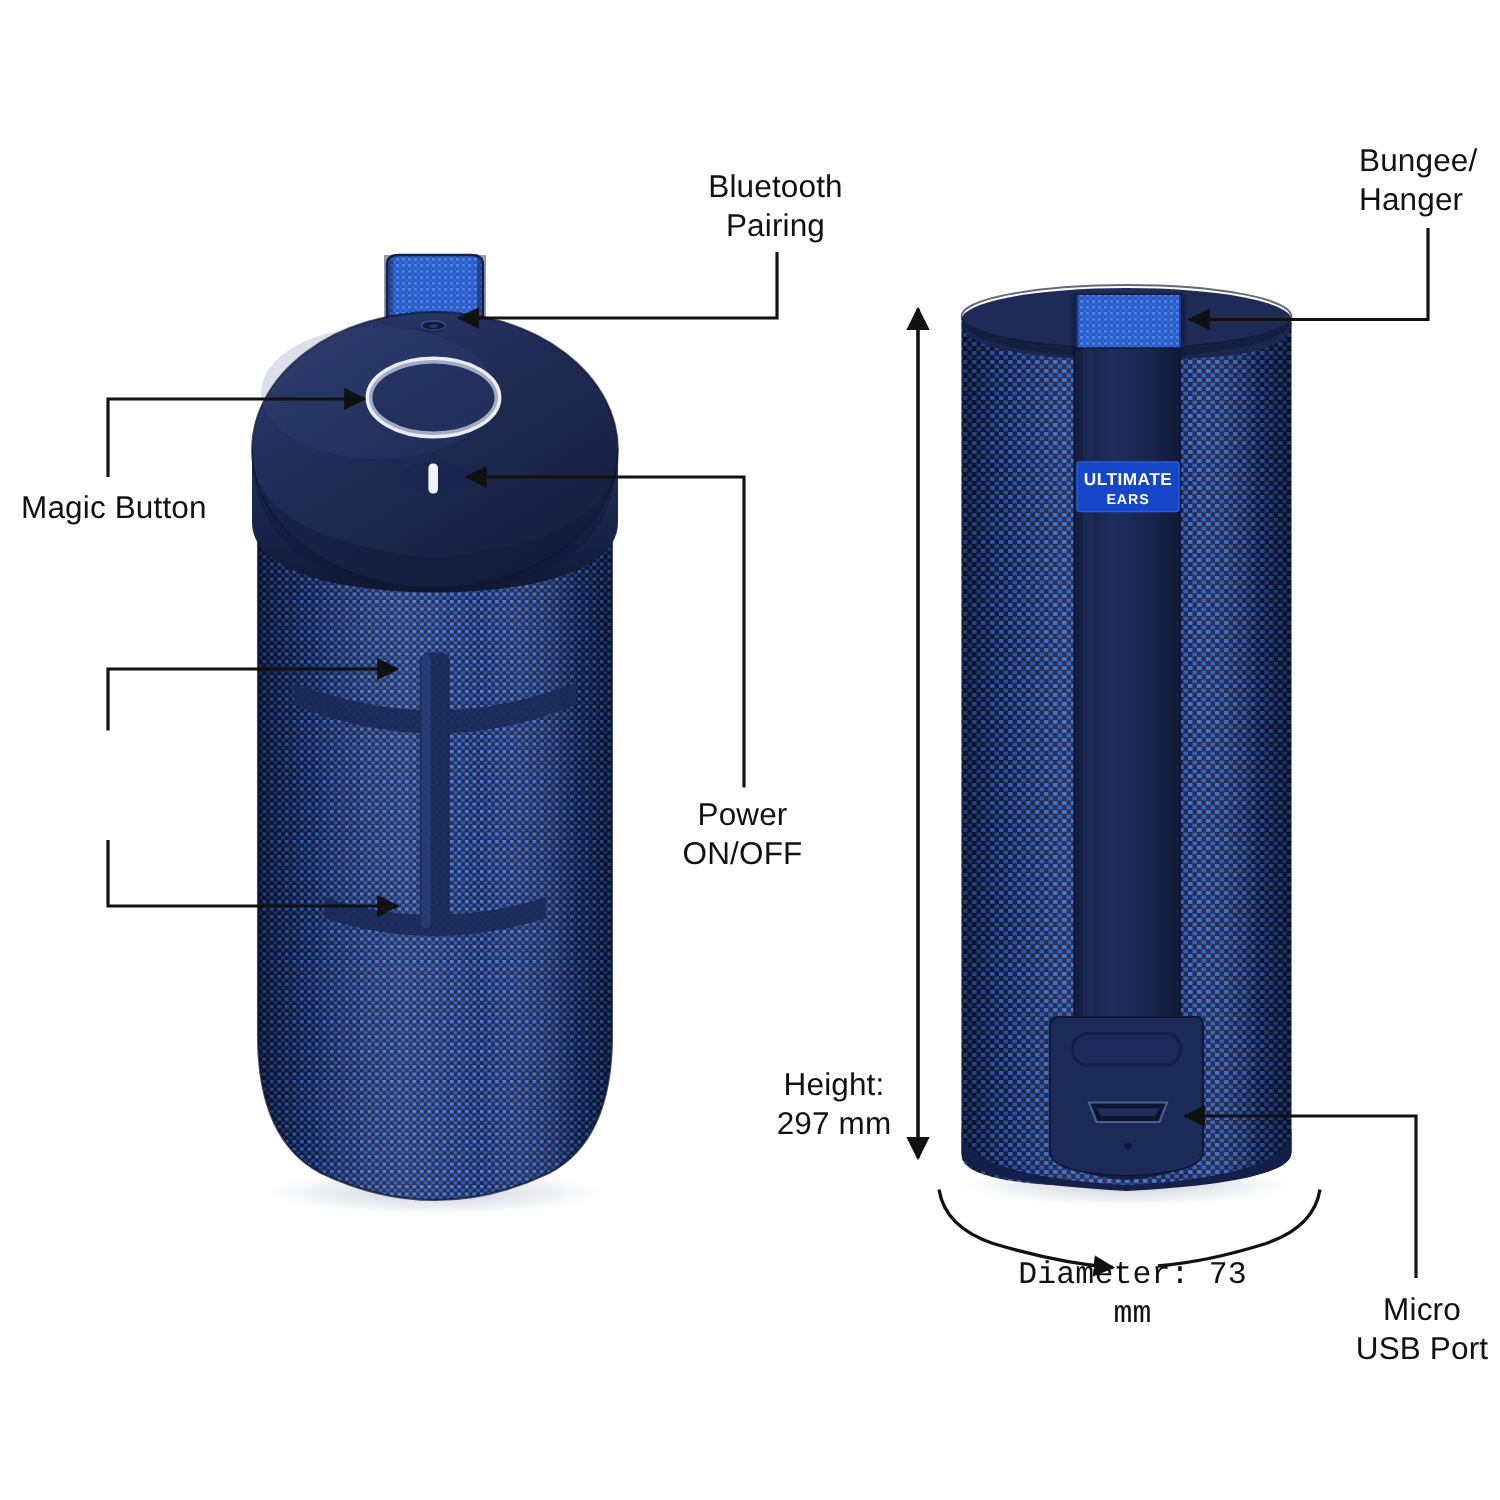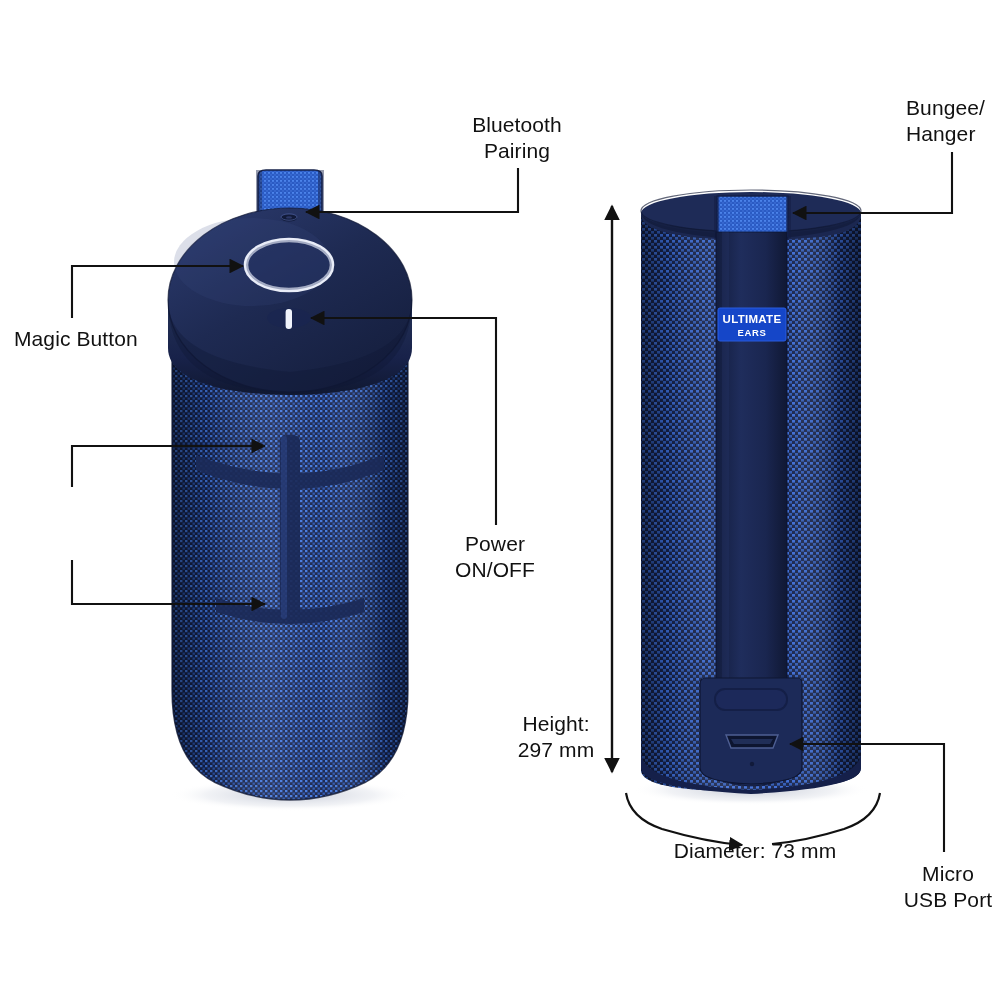--- a/index.html
+++ b/index.html
@@ -263,15 +263,15 @@
 
   <div class="lbl c" style="left:898px; top:861px; width:100px;">Micro
 USB Port</div>
 
   <div class="lbl c" style="left:440px; top:531px; width:110px;">Power
 ON/OFF</div>
 
   <div class="lbl c" style="left:508px; top:711px; width:96px;">Height:
 297 mm</div>
 
-  <div class="lbl c" style="left:665px; top:838px; width:180px;">Diameter: 73 mm</div>
+  <div class="lbl c" style="left:665px; top:838px; width:180px;font-family:Liberation Mono, monospace;">Diameter: 73 mm</div>
 
 </div>
 
 </body></html>

